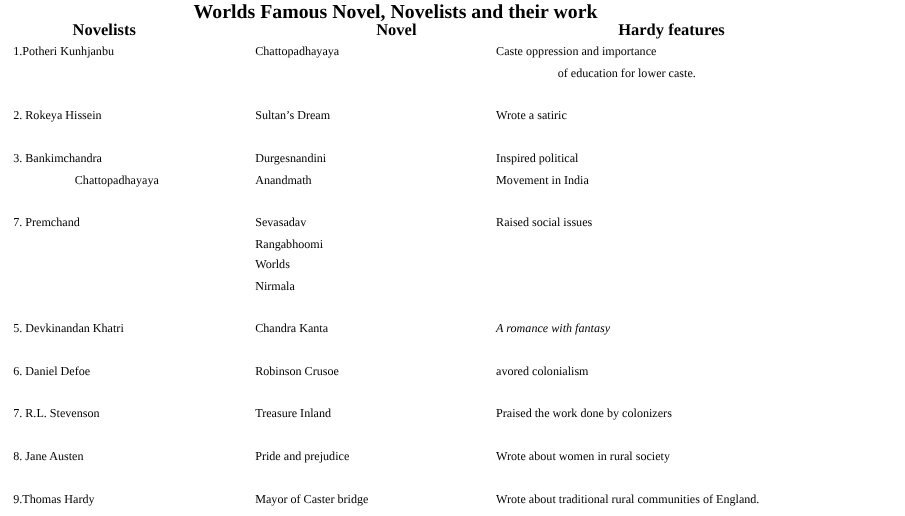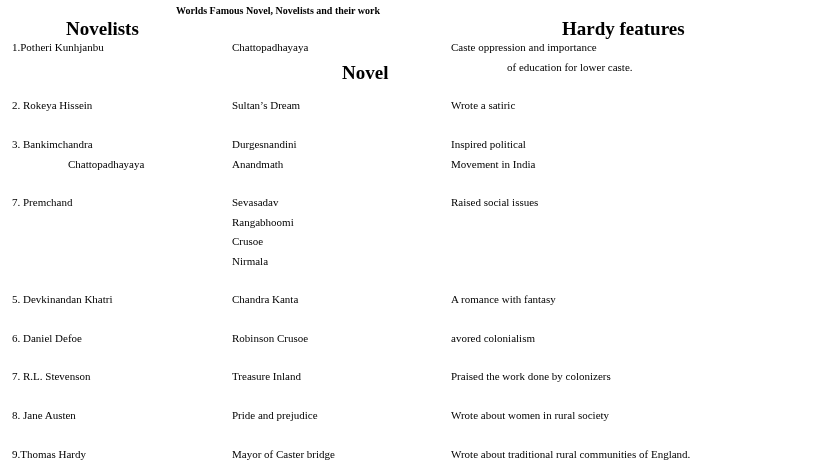--- a/index.html
+++ b/index.html
@@ -18,48 +18,48 @@
     .t {
       position: absolute;
       font-size: 11px;
       line-height: 19.5px;
       white-space: nowrap;
     }
     .title {
       position: absolute;
       top: 1px;
       left: 176px;
-      font-size: 10px;
+      font-size: 18px;
       line-height: 19px;
       font-weight: bold;
       white-space: nowrap;
     }
     .hdr {
       position: absolute;
       top: 19px;
-      font-size: 19px;
+      font-size: 15px;
       line-height: 19px;
       font-weight: bold;
       white-space: nowrap;
     }
     .c1 { left: 12px; }
     .c1i { left: 29px; margin-left: 39px; }
     .c2 { left: 232px; }
     .c3 { left: 451px; }
     .row { position: absolute; left: 0; width: 823px; }
   </style>
 </head>
 <body>
 
 <div>
 
   <div class="title">Worlds Famous Novel, Novelists and their work</div>
 
   <div class="hdr" style="left:66px;">Novelists</div>
-  <div class="hdr" style="left:342px;margin-top:44px;">Novel</div>
+  <div class="hdr" style="left:342px;">Novel</div>
   <div class="hdr" style="left:562px;">Hardy features</div>
 
   <div class="row" style="top:38px;">
     <span class="t c1" style="top:0;">1.Potheri Kunhjanbu</span>
     <span class="t c2" style="top:0;">Chattopadhayaya</span>
     <span class="t c3" style="top:0;">Caste oppression and importance</span>
     <span class="t" style="top:19.5px; left:507px;">of education for lower caste.</span>
   </div>
 
   <div class="row" style="top:96px;">
@@ -74,29 +74,29 @@
     <span class="t c2" style="top:0;">Durgesnandini</span>
     <span class="t c2" style="top:19.5px;">Anandmath</span>
     <span class="t c3" style="top:0;">Inspired political</span>
     <span class="t c3" style="top:19.5px;">Movement in India</span>
   </div>
 
   <div class="row" style="top:193px;">
     <span class="t c1" style="top:0;">7. Premchand</span>
     <span class="t c2" style="top:0;">Sevasadav</span>
     <span class="t c2" style="top:19.5px;">Rangabhoomi</span>
-    <span class="t c2" style="top:39px;">Crusoe</span>
+    <span class="t c2" style="top:39px;">Worlds</span>
     <span class="t c2" style="top:58.5px;">Nirmala</span>
     <span class="t c3" style="top:0;">Raised social issues</span>
   </div>
 
   <div class="row" style="top:290px;">
     <span class="t c1" style="top:0;">5. Devkinandan Khatri</span>
     <span class="t c2" style="top:0;">Chandra Kanta</span>
-    <span class="t c3" style="top:0;">A romance with fantasy</span>
+    <span class="t c3" style="top:0;font-style:italic;">A romance with fantasy</span>
   </div>
 
   <div class="row" style="top:329px;">
     <span class="t c1" style="top:0;">6. Daniel Defoe</span>
     <span class="t c2" style="top:0;">Robinson Crusoe</span>
     <span class="t c3" style="top:0;">avored colonialism</span>
   </div>
 
   <div class="row" style="top:367px;">
     <span class="t c1" style="top:0;">7. R.L. Stevenson</span>

